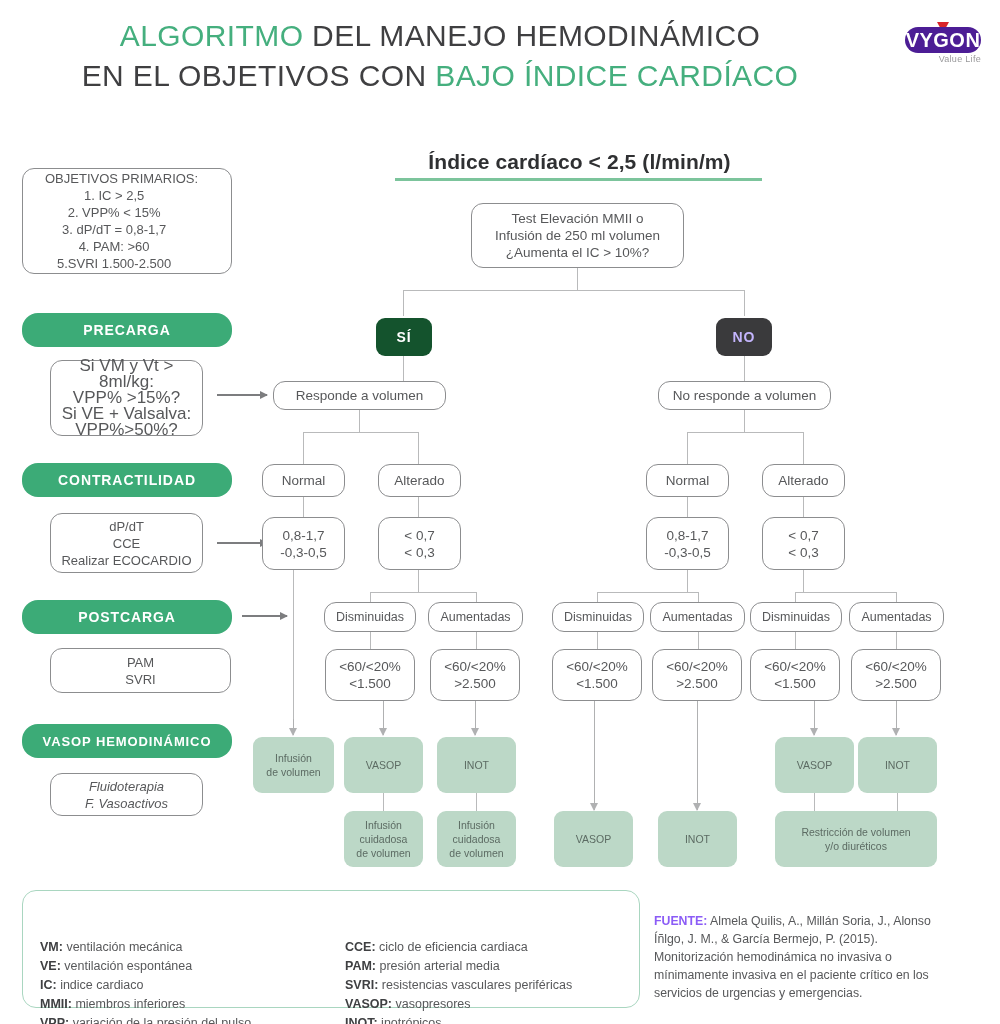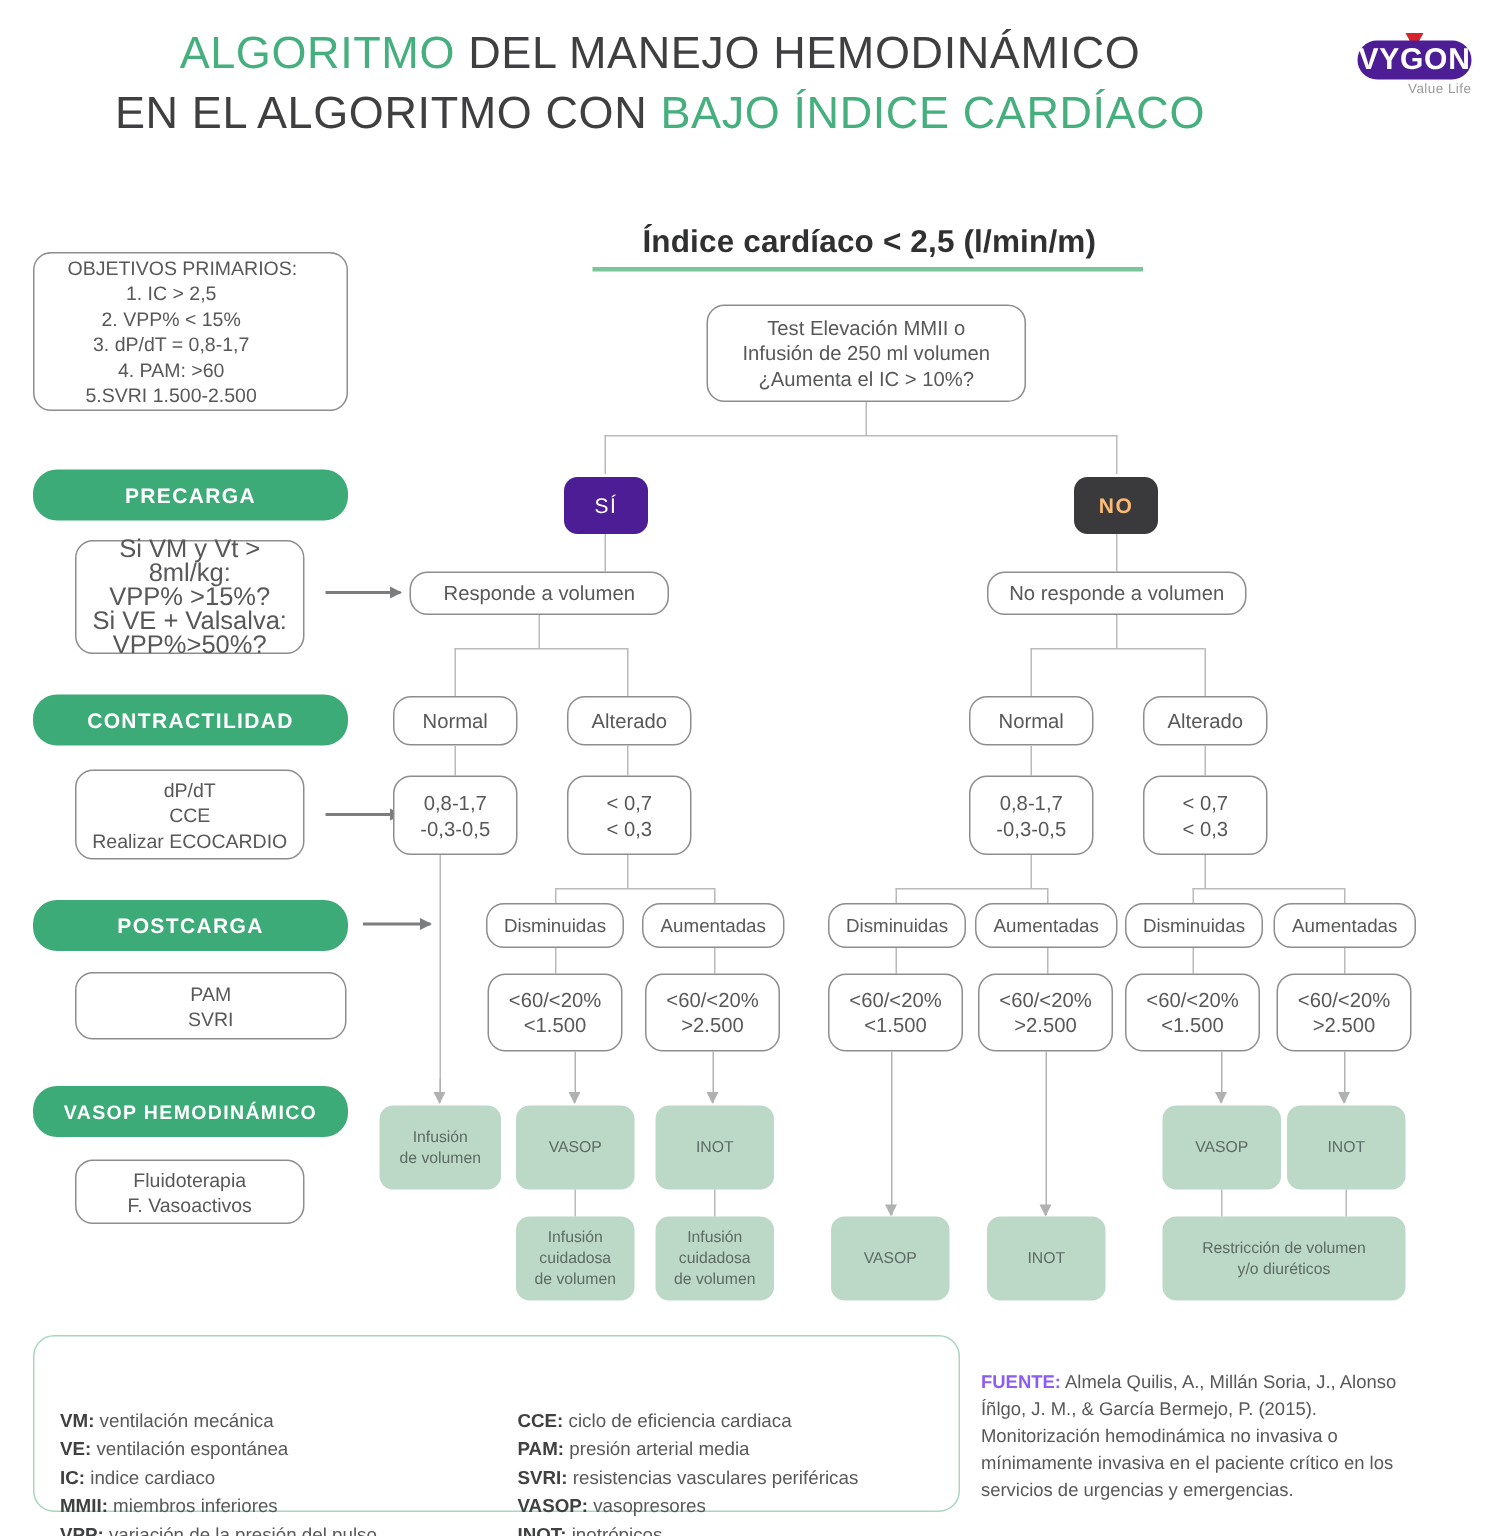--- a/index.html
+++ b/index.html
@@ -41,27 +41,27 @@
   }
   .box .ml { white-space: pre-line; }
 
   
   .pill {
     position: absolute; background: #3cab77; border-radius: 16px;
     color: #ffffff; font-weight: bold; font-size: 14px; letter-spacing: .9px;
     display: flex; align-items: center; justify-content: center; text-align: center;
   }
   .badge-si {
-    position: absolute; background: #4c1d95; border-radius: 9px;
-    color: #ffffff; font-weight: normal; font-size: 14px; letter-spacing: 1px;
+    position: absolute; background: #14532d; border-radius: 9px;
+    color: #ffffff; font-weight: bold; font-size: 14px; letter-spacing: 1px;
     display: flex; align-items: center; justify-content: center;
   }
   .badge-no {
     position: absolute; background: #3a3a3c; border-radius: 9px;
-    color: #fdba74; font-weight: bold; font-size: 14px; letter-spacing: 1px;
+    color: #c4b5fd; font-weight: bold; font-size: 14px; letter-spacing: 1px;
     display: flex; align-items: center; justify-content: center;
   }
 
   
   .out {
     position: absolute; background: #bcd8c7; border-radius: 9px;
     color: #5c6b63; font-size: 10.5px; line-height: 14px;
     display: flex; align-items: center; justify-content: center; text-align: center;
     white-space: pre-line; padding: 2px 4px;
   }
@@ -98,21 +98,21 @@
   .source { position: absolute; font-size: 12.3px; line-height: 18px; color: #57585a; width: 300px; }
   .source b { color: #8b5cf6; }
 </style>
 </head>
 <body>
 
 <div id="stage">
 
   <div class="title-wrap">
     <div class="title-line"><span class="hl">ALGORITMO</span><span> DEL MANEJO HEMODINÁMICO</span></div>
-    <div class="title-line"><span>EN EL ALGORITMO CON </span><span class="hl">BAJO ÍNDICE CARDÍACO</span></div>
+    <div class="title-line"><span>EN EL OBJETIVOS CON </span><span class="hl">BAJO ÍNDICE CARDÍACO</span></div>
   </div>
 
   <div class="logo">
     <div class="logo-drop"></div>
     <div class="logo-badge">VYGON</div>
     <div class="logo-tag">Value Life</div>
   </div>
 
   <div class="box" style="left:22px; top:168px; width:210px; height:106px; flex-direction:column; align-items:flex-start; padding-left:22px; font-size:13px; line-height:17px;">
     <div>OBJETIVOS PRIMARIOS:</div>
@@ -299,21 +299,21 @@
   <div class="arrow-d" style="left:896px; top:701px; height:34px;"></div>
 
   <div class="pill" style="left:22px; top:600px; width:210px; height:34px;">POSTCARGA</div>
   <div class="box" style="left:50px; top:648px; width:181px; height:45px; font-size:13px; line-height:17px;">
     <span class="ml">PAM
 SVRI</span>
   </div>
   <div class="arrow-r" style="left:242px; top:615px; width:45px;"></div>
 
   <div class="pill" style="left:22px; top:724px; width:210px; height:34px; font-size:13px;">VASOP HEMODINÁMICO</div>
-  <div class="box" style="left:50px; top:773px; width:153px; height:43px; font-size:13px; line-height:17px;">
+  <div class="box" style="left:50px; top:773px; width:153px; height:43px; font-size:13px; line-height:17px;font-style:italic;">
     <span class="ml">Fluidoterapia
 F. Vasoactivos</span>
   </div>
 
   <div class="out" style="left:253px; top:737px; width:81px; height:56px;">
     <span>Infusión
 de volumen</span>
   </div>
   <div class="out" style="left:344px; top:737px; width:79px; height:56px;">
     <span>VASOP</span>

